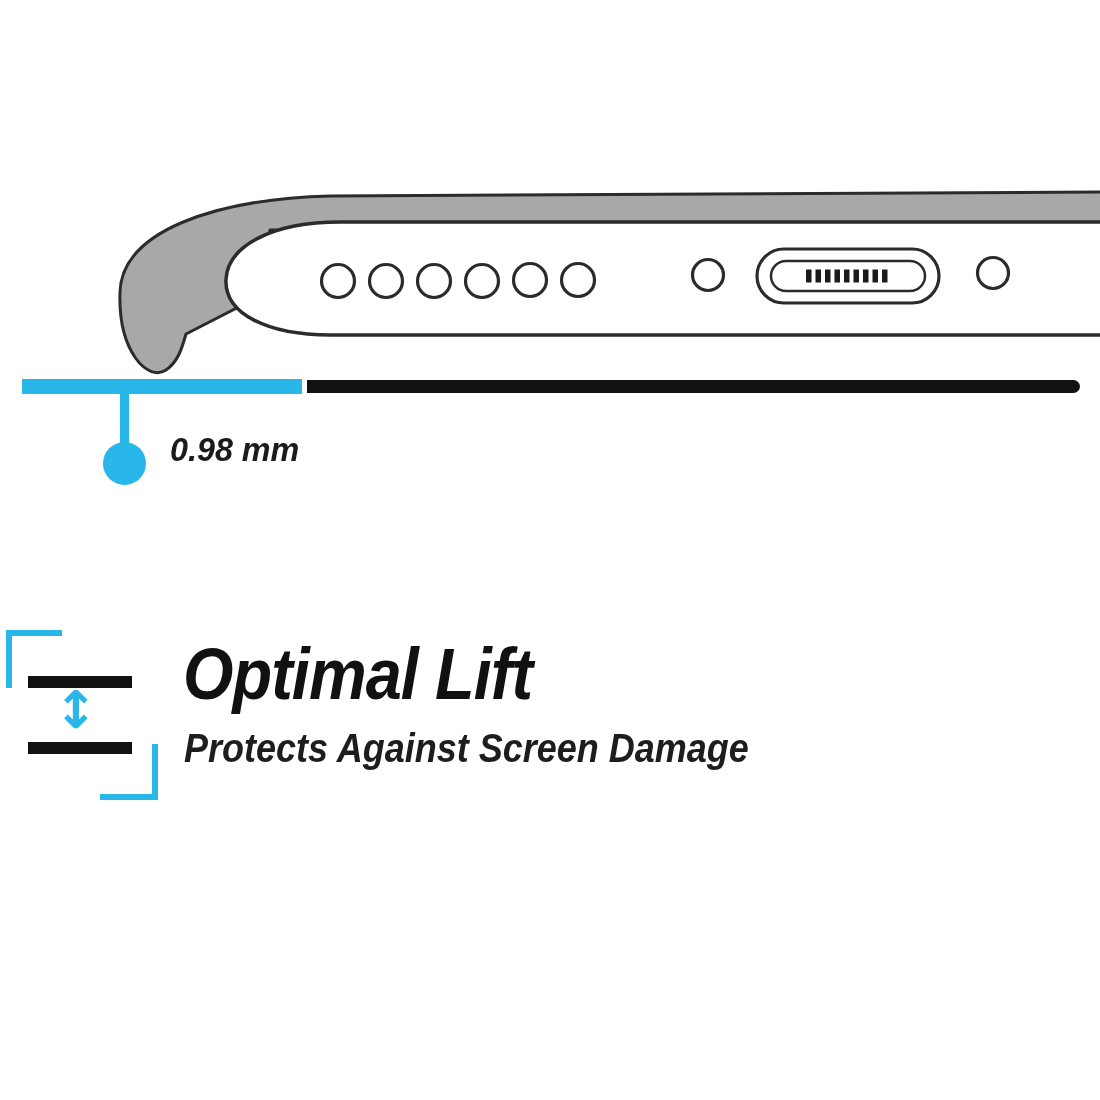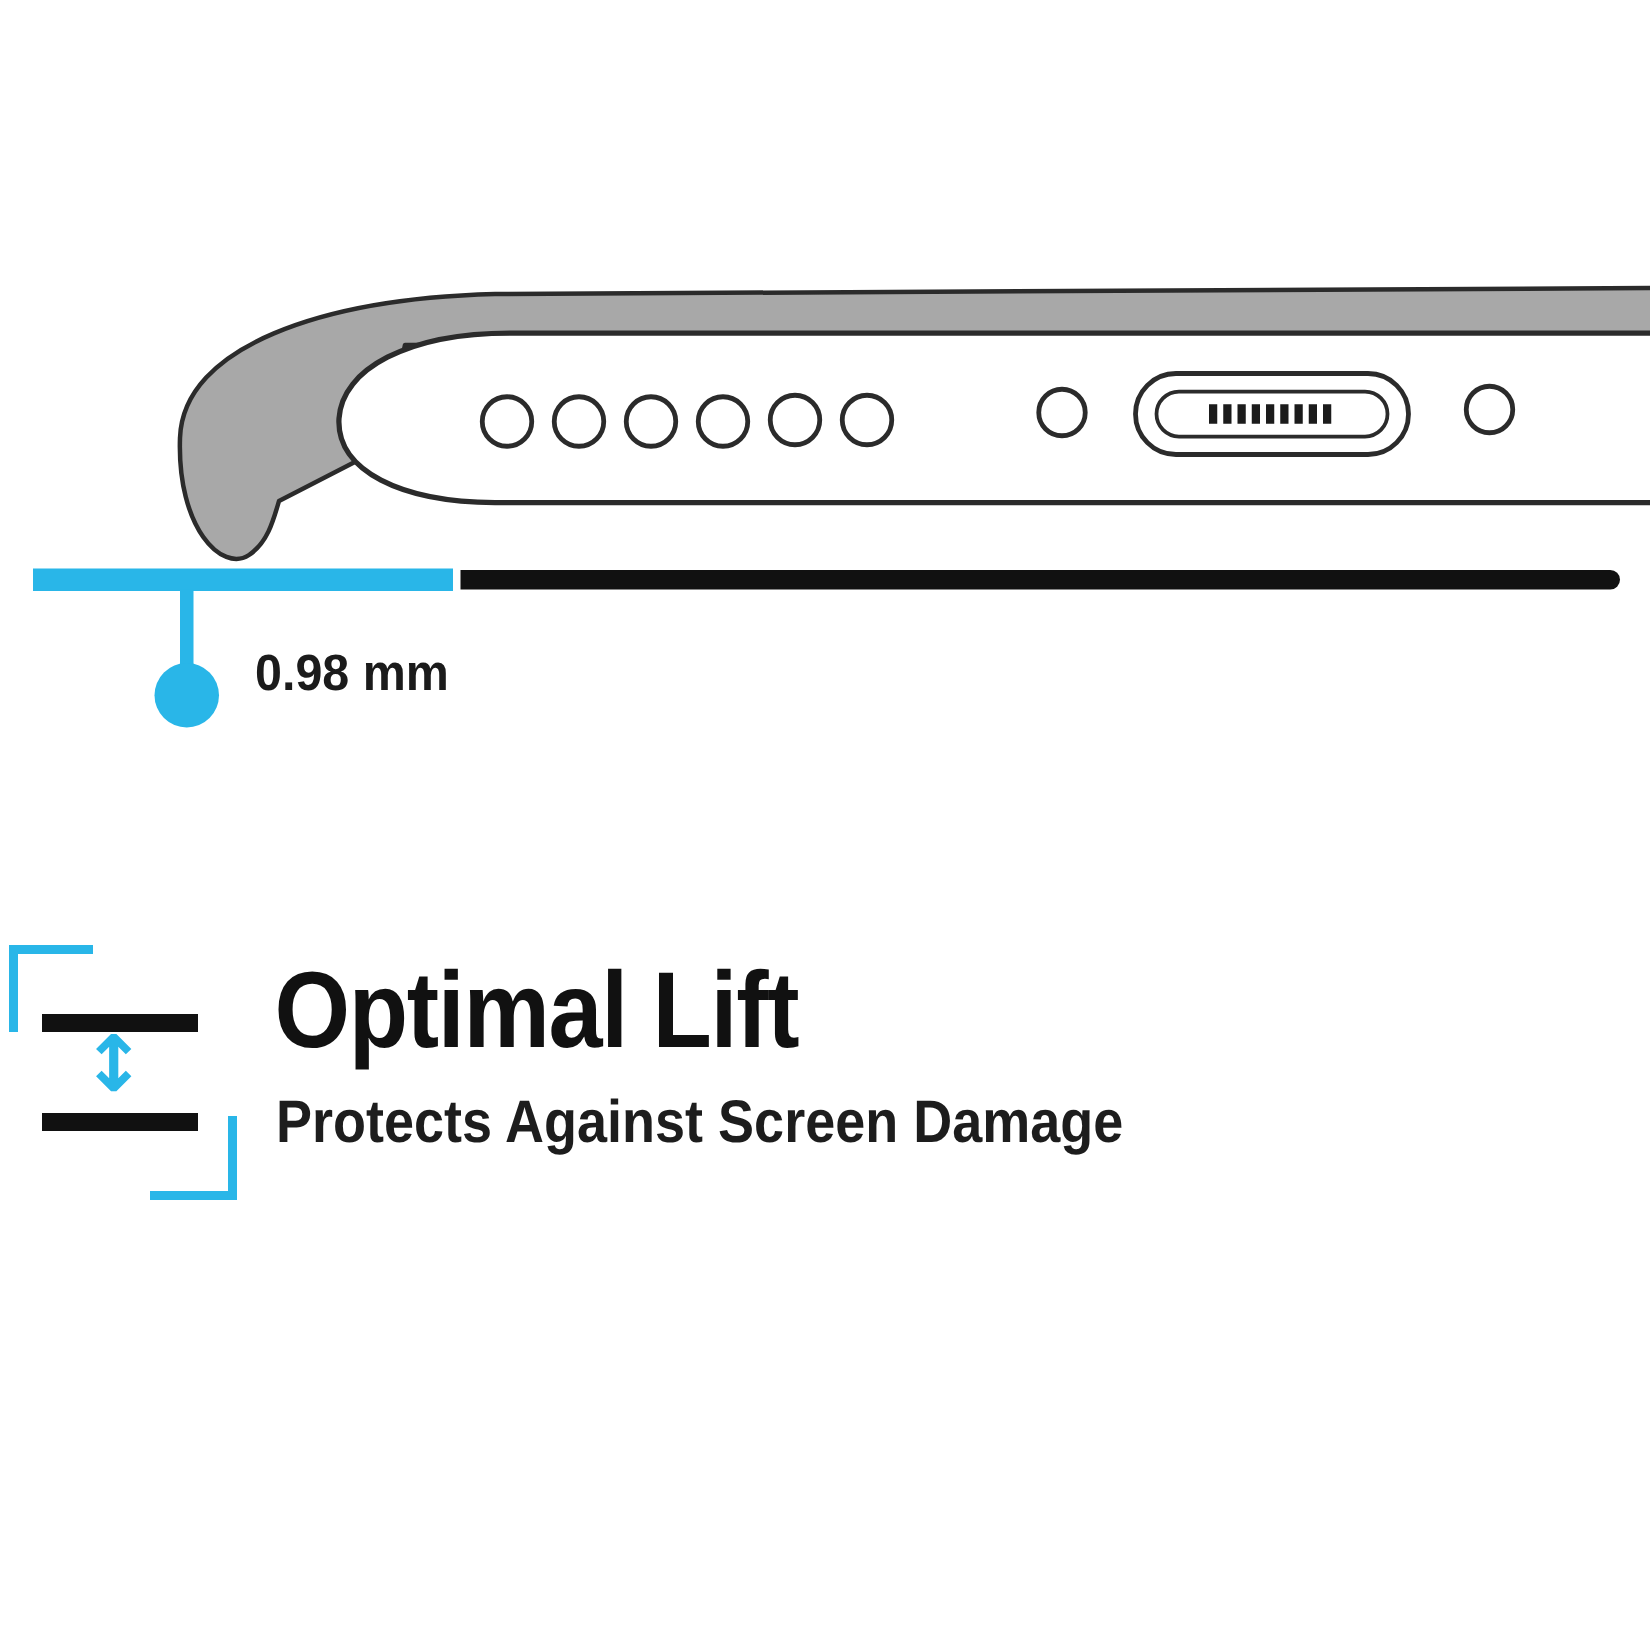--- a/index.html
+++ b/index.html
@@ -3,20 +3,21 @@
 <meta charset="utf-8">
 <style>
   html, body { margin: 0; padding: 0; background: #ffffff; }
   #canvas {
     position: relative;
     width: 1100px;
     height: 817px;
     background: #ffffff;
     overflow: hidden;
     font-family: "Liberation Sans", sans-serif;
+    font-style: italic;
   }
   .abs { position: absolute; }
 
   
   #phone-svg { position: absolute; top: 0; left: 0; }
 
   
   .bar-case {
     left: 22px; top: 379px; width: 280px; height: 15px;
     background: #29b6e8;

